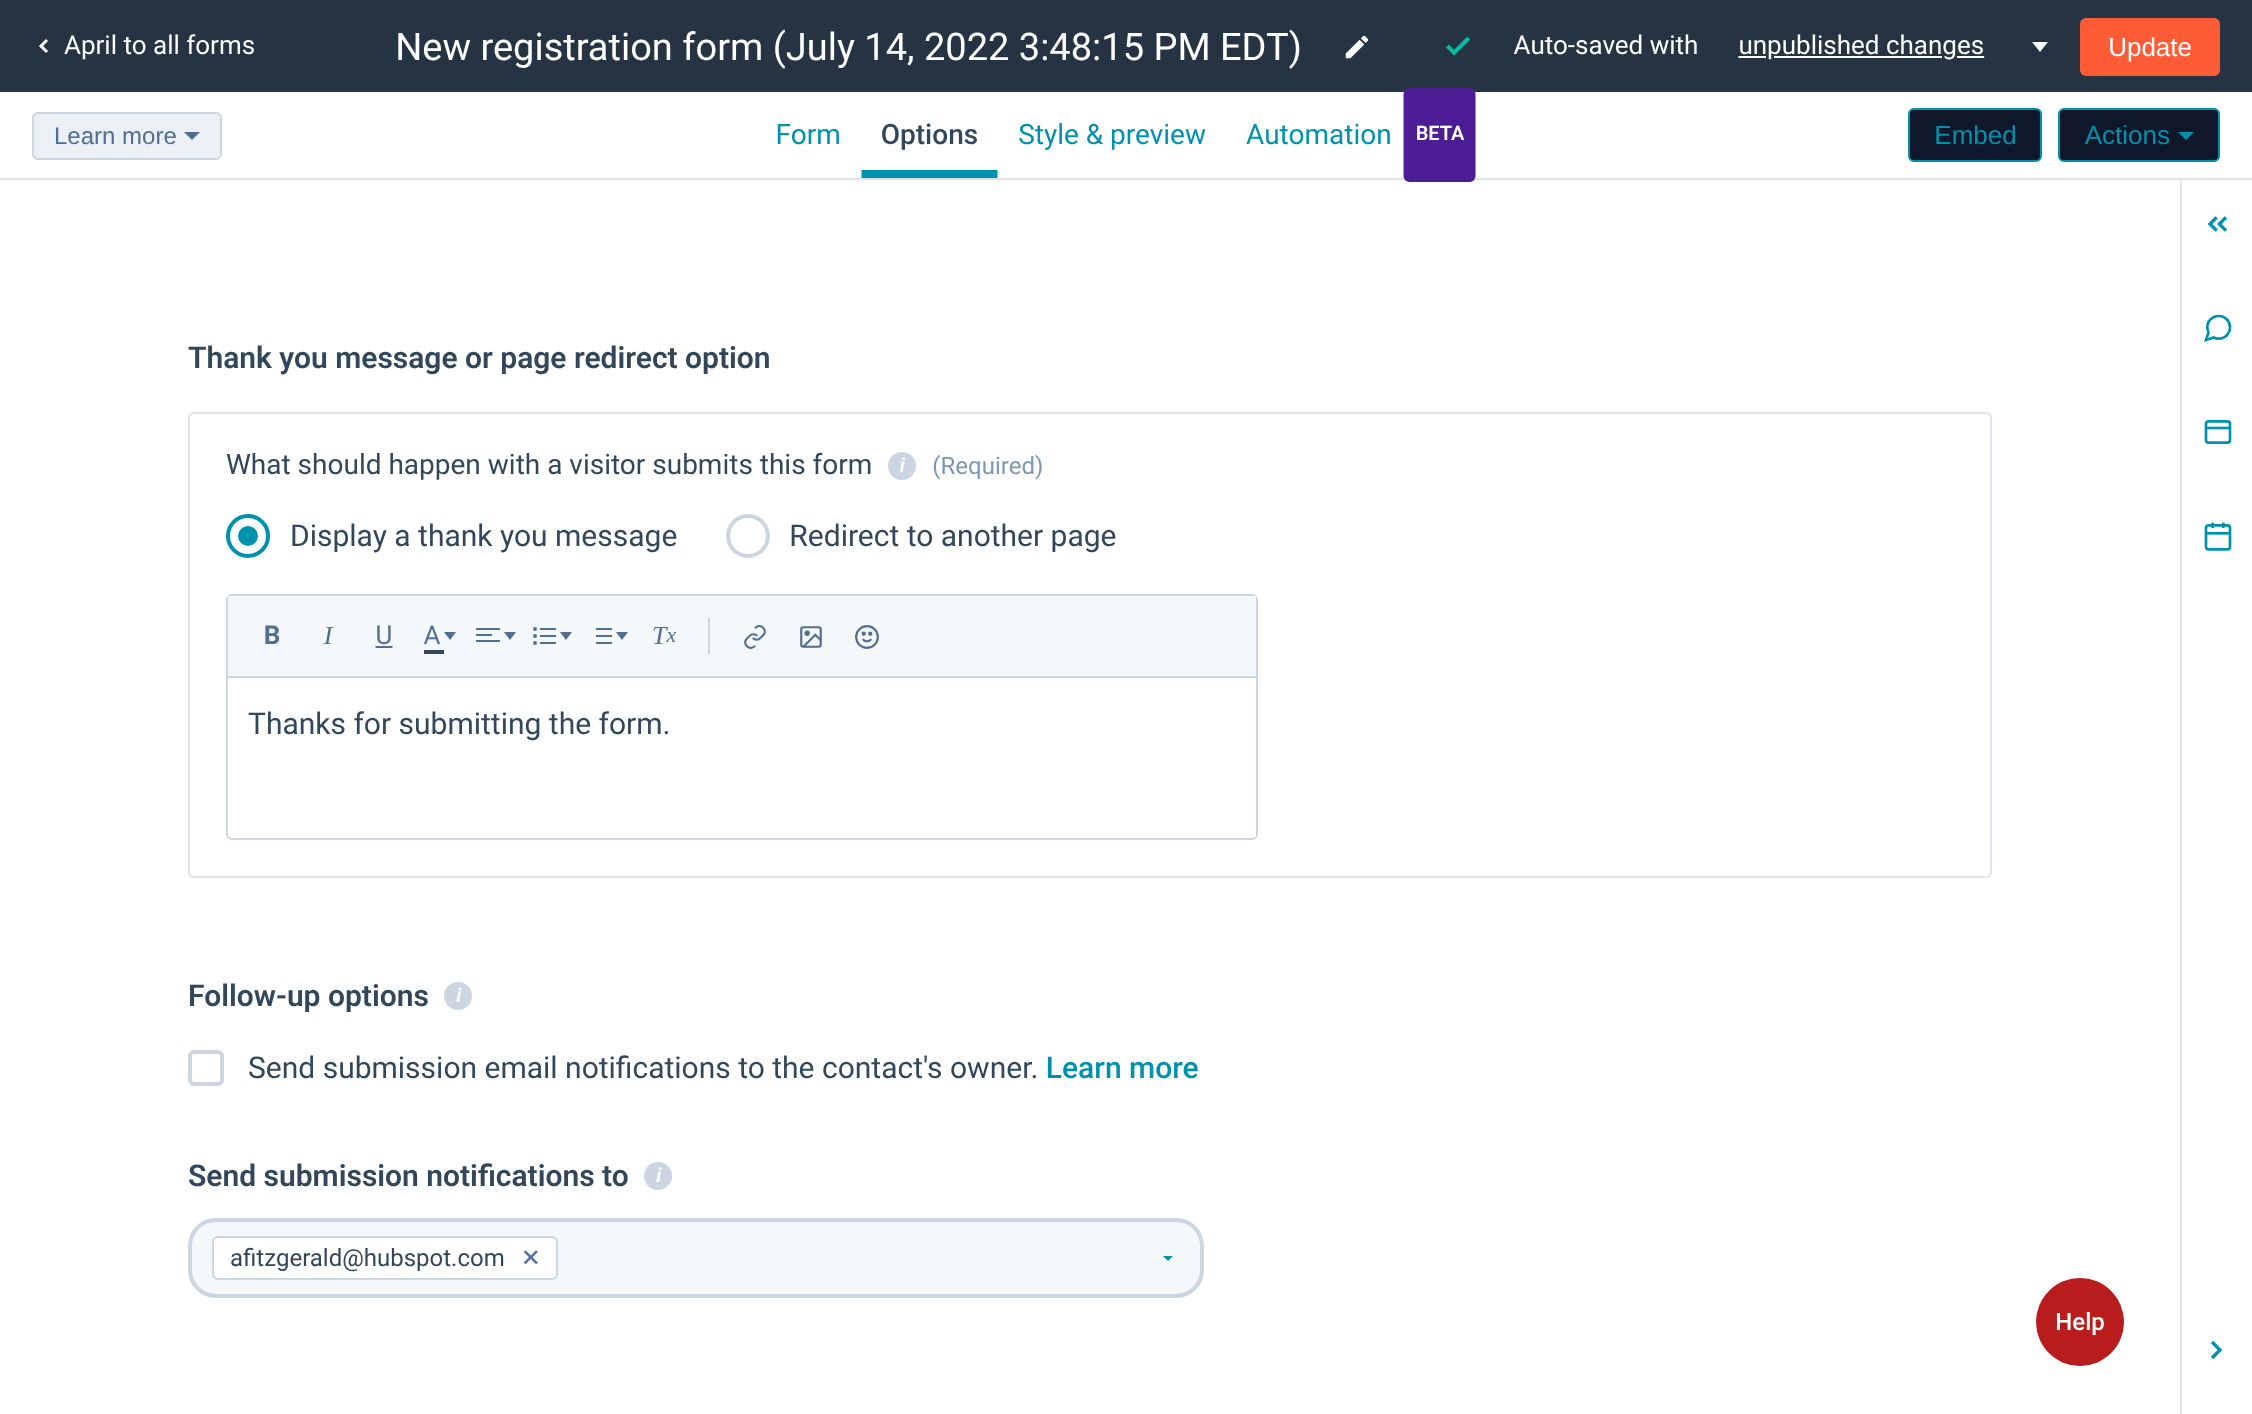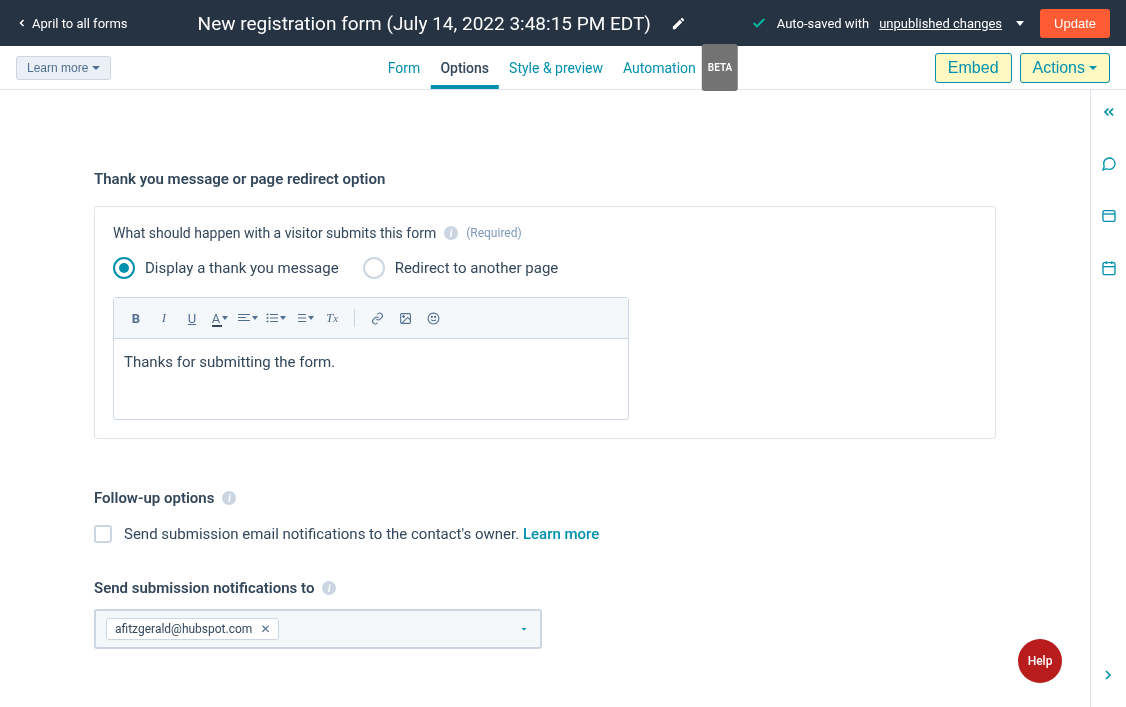--- a/index.html
+++ b/index.html
@@ -2,35 +2,35 @@
 <html><head>
 <meta charset="utf-8">
 <style>
 *{box-sizing:border-box;margin:0;padding:0}
 body{font-family:-apple-system,BlinkMacSystemFont,"Segoe UI",Roboto,sans-serif;color:#33475b;background:#fff;width:1126px;height:707px;overflow:hidden;position:relative}
 .top-bar{background:#253342;height:46px;display:flex;align-items:center;padding:0 16px;color:#fff}
 .back-link{display:flex;align-items:center;color:#fff;font-size:13px;cursor:pointer;gap:4px}
 .back-link svg{width:12px;height:12px}
 .form-title{margin-left:70px;font-size:19px;font-weight:400;color:#fff}
 .edit-icon{margin-left:20px;cursor:pointer;color:#fff}
-.auto-save{margin-left:auto;display:flex;align-items:center;gap:10px;font-size:13px;color:#fff}
+.auto-save{margin-left:auto;display:flex;align-items:center;gap:20px;font-size:13px;color:#fff}
 .auto-save svg{color:#00bda5}
 .auto-save .underline{text-decoration:underline}
 .caret-down{display:inline-block;width:0;height:0;border-left:4px solid transparent;border-right:4px solid transparent;border-top:5px solid #fff;margin-left:4px;vertical-align:middle}
 .update-btn{background:#ff5c35;color:#fff;border:none;padding:7px 14px;border-radius:3px;font-size:13px;margin-left:16px;cursor:pointer}
 .sub-bar{height:44px;border-bottom:1px solid #dfe3eb;display:flex;align-items:center;padding:0 16px;position:relative}
 .learn-more-btn{background:#eaf0f6;border:1px solid #cbd6e2;color:#506e91;padding:4px 10px;border-radius:3px;font-size:12px;cursor:pointer;display:flex;align-items:center;gap:4px}
 .learn-more-btn .caret{width:0;height:0;border-left:4px solid transparent;border-right:4px solid transparent;border-top:4px solid #506e91}
 .tabs{position:absolute;left:50%;transform:translateX(-50%);display:flex;gap:20px;height:100%;align-items:center}
 .tab{color:#0091ae;font-size:14px;cursor:pointer;height:100%;display:flex;align-items:center;position:relative;gap:6px}
 .tab.active{color:#33475b;font-weight:500}
 .tab.active::after{content:'';position:absolute;bottom:0;left:-10px;right:-10px;height:4px;background:#0091ae}
-.beta-badge{background:#737373;color:#fff;font-size:10px;font-weight:600;padding:18px 6px;border-radius:3px}
+.beta-badge{background:#4c1d95;color:#fff;font-size:10px;font-weight:600;padding:18px 6px;border-radius:3px}
 .right-actions{margin-left:auto;display:flex;gap:8px}
-.embed-btn,.actions-btn{background:#fef9c3;border:1px solid #0091ae;color:#0091ae;padding:5px 12px;border-radius:3px;font-size:16px;cursor:pointer;display:flex;align-items:center;gap:4px}
+.embed-btn,.actions-btn{background:#0f172a;border:1px solid #0091ae;color:#0091ae;padding:5px 12px;border-radius:3px;font-size:13px;cursor:pointer;display:flex;align-items:center;gap:4px}
 .actions-btn .caret{width:0;height:0;border-left:4px solid transparent;border-right:4px solid transparent;border-top:4px solid #0091ae}
 .main-area{display:flex;height:617px}
 .content{flex:1;padding:80px 94px 0;overflow-y:auto}
 .section-title{font-size:15px;font-weight:600;color:#33475b;margin-bottom:18px;display:flex;align-items:center;gap:8px}
 .info-icon{width:14px;height:14px;border-radius:50%;background:#cbd6e2;color:#fff;font-size:10px;display:inline-flex;align-items:center;justify-content:center;font-style:italic;font-weight:bold}
 .card{border:1px solid #dfe3eb;border-radius:3px;padding:18px;margin-bottom:50px}
 .card-label{font-size:14px;color:#33475b;display:flex;align-items:center;gap:8px;margin-bottom:16px}
 .required{color:#7c98b6;font-size:12px}
 .radio-group{display:flex;gap:24px;margin-bottom:18px}
 .radio-option{display:flex;align-items:center;gap:10px;cursor:pointer;font-size:15px;color:#33475b}
@@ -46,21 +46,21 @@
 .tool-sep{width:1px;height:18px;background:#cbd6e2;margin:0 6px}
 .tool-caret{width:0;height:0;border-left:3px solid transparent;border-right:3px solid transparent;border-top:4px solid #516f90;margin-left:2px}
 .color-a{position:relative}
 .color-a::after{content:'';position:absolute;bottom:3px;left:4px;right:10px;height:2px;background:#33475b}
 .editor-body{padding:14px 10px;min-height:80px;font-size:15px;color:#33475b}
 .checkbox-row{display:flex;align-items:center;gap:12px;font-size:15px;color:#33475b}
 .checkbox{width:18px;height:18px;border:2px solid #cbd6e2;border-radius:3px;cursor:pointer}
 .link{color:#0091ae;font-weight:500;cursor:pointer}
 .followup{margin-bottom:36px}
 .notif-section .section-title{margin-bottom:12px}
-.email-select{border:2px solid #cbd6e2;border-radius:3px;padding:7px 10px;display:flex;align-items:center;width:448px;background:#f5f8fa;position:relative}
+.email-select{border:2px solid #cbd6e2;border-radius:14px;padding:7px 10px;display:flex;align-items:center;width:508px;background:#f5f8fa;position:relative}
 .email-chip{background:#fff;border:1px solid #cbd6e2;border-radius:3px;padding:3px 8px;font-size:12px;color:#33475b;display:flex;align-items:center;gap:8px}
 .chip-x{color:#516f90;cursor:pointer;font-size:12px}
 .select-caret{margin-left:auto;color:#0091ae}
 .right-sidebar{width:36px;border-left:1px solid #dfe3eb;display:flex;flex-direction:column;align-items:center;padding-top:12px;gap:32px}
 .sidebar-icon{color:#0091ae;cursor:pointer;width:20px;height:20px;display:flex;align-items:center;justify-content:center}
 .help-bubble{position:absolute;bottom:24px;right:64px;background:#b91c1c;color:#fff;width:44px;height:44px;border-radius:22px;display:flex;align-items:center;justify-content:center;font-size:12px;font-weight:500;cursor:pointer}
 .expand-arrow{position:absolute;bottom:24px;right:10px;color:#0091ae;cursor:pointer}
 svg{display:block}
 </style>
 </head>

